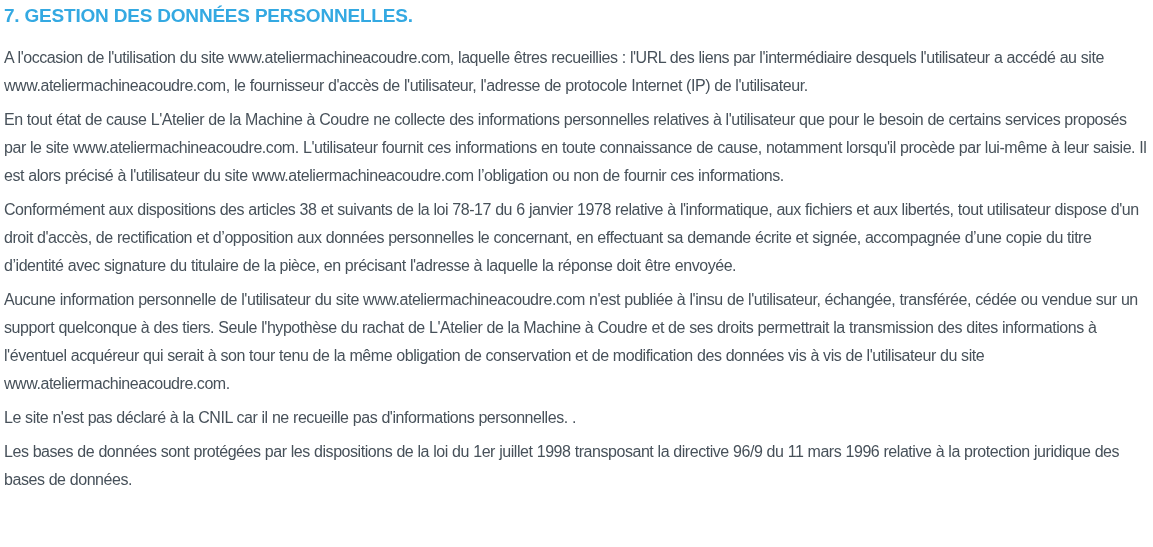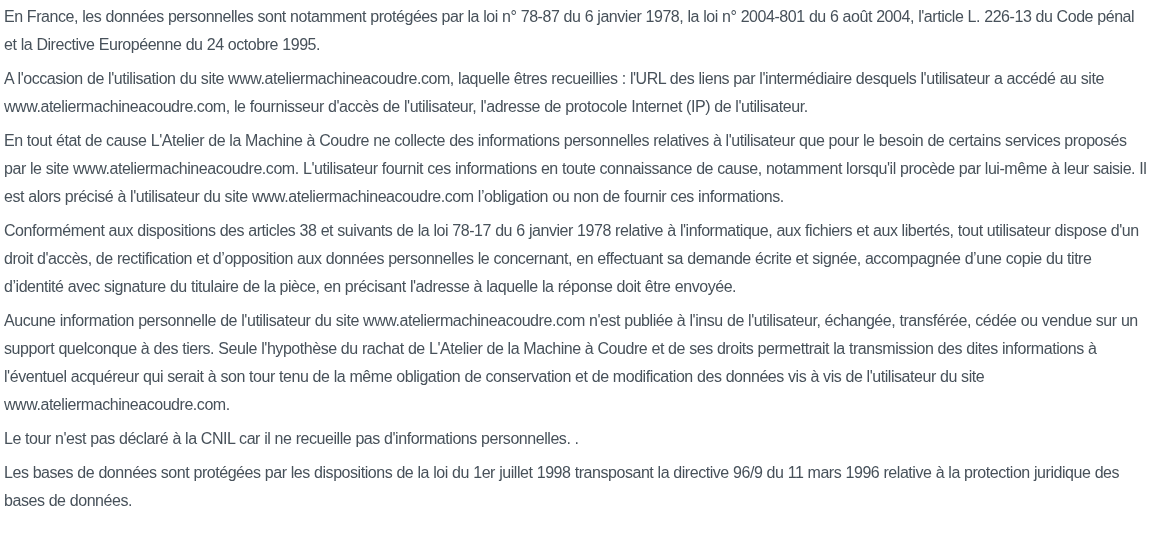--- a/index.html
+++ b/index.html
@@ -37,27 +37,27 @@
     font-size: 16px;
     line-height: 28px;
     letter-spacing: -0.45px;
     word-spacing: 0.2px;
   }
 </style>
 </head>
 <body>
 
 <main class="content">
+  <h2 class="heading">7. GESTION DES DONNÉES PERSONNELLES.</h2>
 
-  <p class="para">En France, les données personnelles sont notamment protégées par la loi n° 78-87 du 6 janvier 1978, la loi n° 2004-801 du 6 août 2004, l'article L. 226-13 du Code pénal et la Directive Européenne du 24 octobre 1995.</p>
 
   <p class="para">A l'occasion de l'utilisation du site www.ateliermachineacoudre.com, laquelle êtres recueillies : l'URL des liens par l'intermédiaire desquels l'utilisateur a accédé au site www.ateliermachineacoudre.com, le fournisseur d'accès de l'utilisateur, l'adresse de protocole Internet (IP) de l'utilisateur.</p>
 
   <p class="para">En tout état de cause L'Atelier de la Machine à Coudre ne collecte des informations personnelles relatives à l'utilisateur que pour le besoin de certains services proposés par le site www.ateliermachineacoudre.com. L'utilisateur fournit ces informations en toute connaissance de cause, notamment lorsqu'il procède par lui-même à leur saisie. Il est alors précisé à l'utilisateur du site www.ateliermachineacoudre.com l’obligation ou non de fournir ces informations.</p>
 
   <p class="para">Conformément aux dispositions des articles 38 et suivants de la loi 78-17 du 6 janvier 1978 relative à l'informatique, aux fichiers et aux libertés, tout utilisateur dispose d'un droit d'accès, de rectification et d’opposition aux données personnelles le concernant, en effectuant sa demande écrite et signée, accompagnée d’une copie du titre d’identité avec signature du titulaire de la pièce, en précisant l'adresse à laquelle la réponse doit être envoyée.</p>
 
   <p class="para">Aucune information personnelle de l'utilisateur du site www.ateliermachineacoudre.com n'est publiée à l'insu de l'utilisateur, échangée, transférée, cédée ou vendue sur un support quelconque à des tiers. Seule l'hypothèse du rachat de L'Atelier de la Machine à Coudre et de ses droits permettrait la transmission des dites informations à l'éventuel acquéreur qui serait à son tour tenu de la même obligation de conservation et de modification des données vis à vis de l'utilisateur du site www.ateliermachineacoudre.com.</p>
 
-  <p class="para">Le tour n'est pas déclaré à la CNIL car il ne recueille pas d'informations personnelles. .</p>
+  <p class="para">Le site n'est pas déclaré à la CNIL car il ne recueille pas d'informations personnelles. .</p>
 
   <p class="para">Les bases de données sont protégées par les dispositions de la loi du 1er juillet 1998 transposant la directive 96/9 du 11 mars 1996 relative à la protection juridique des bases de données.</p>
 </main>
 
 </body></html>

